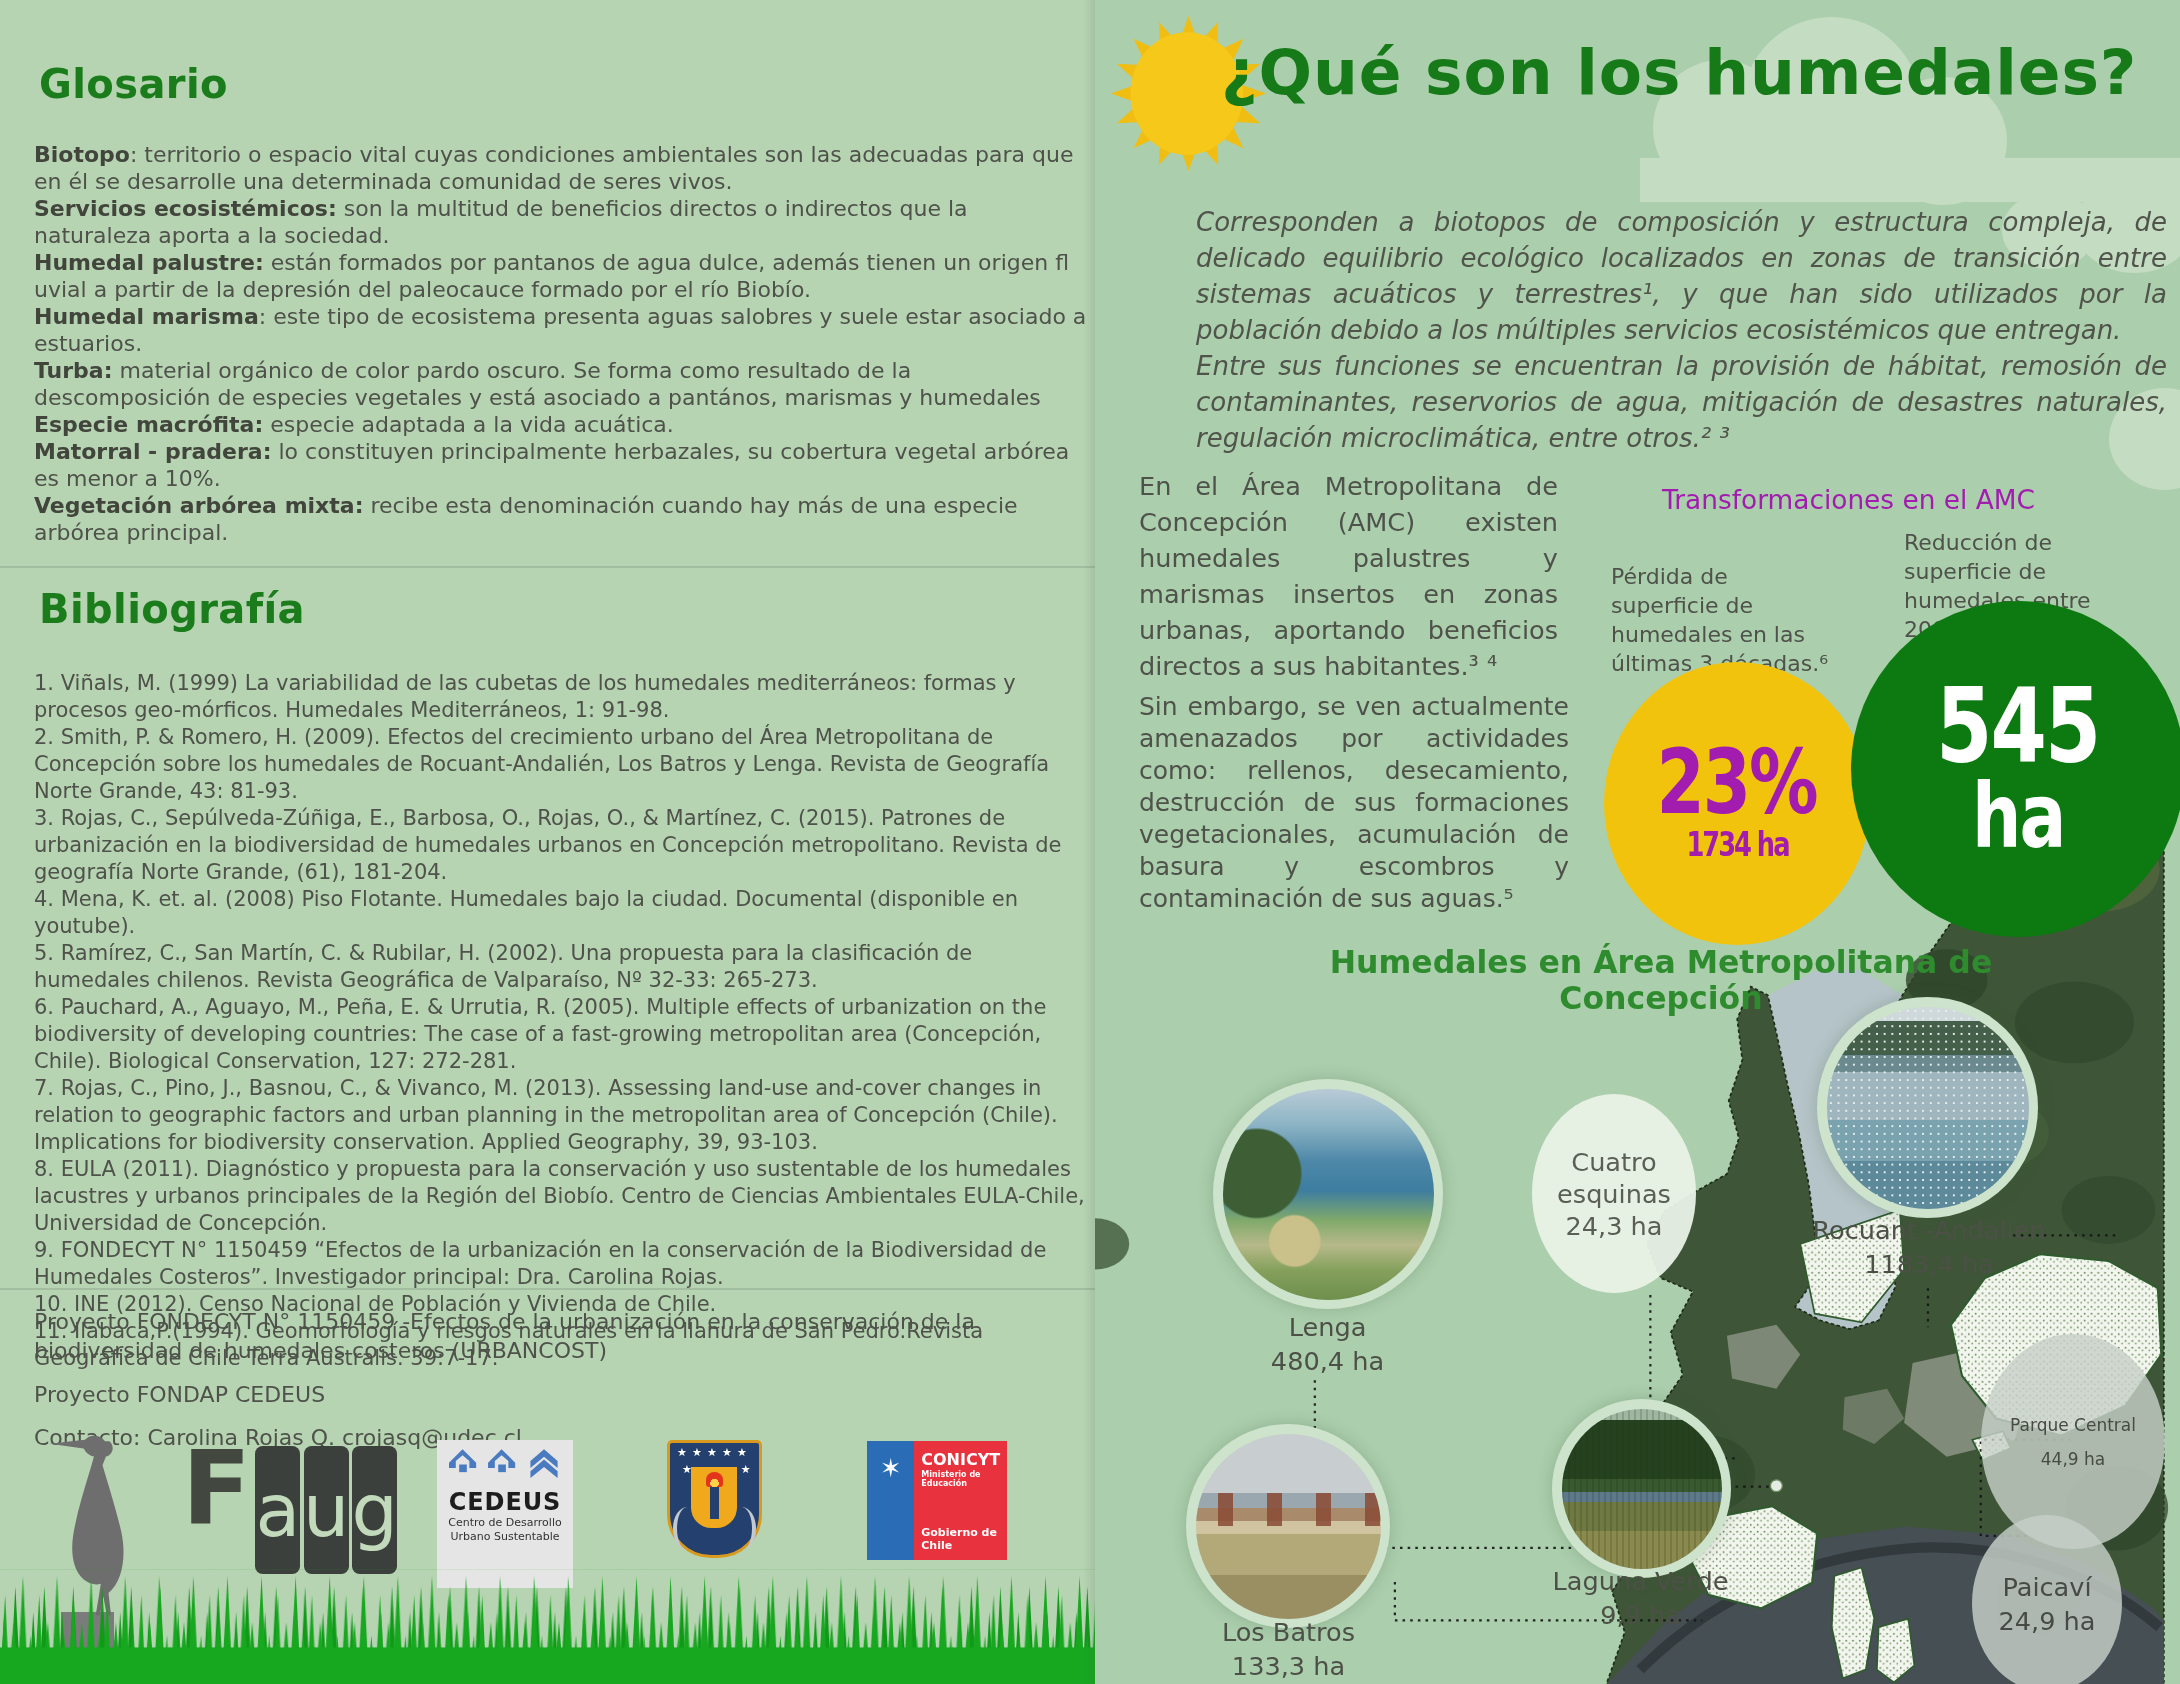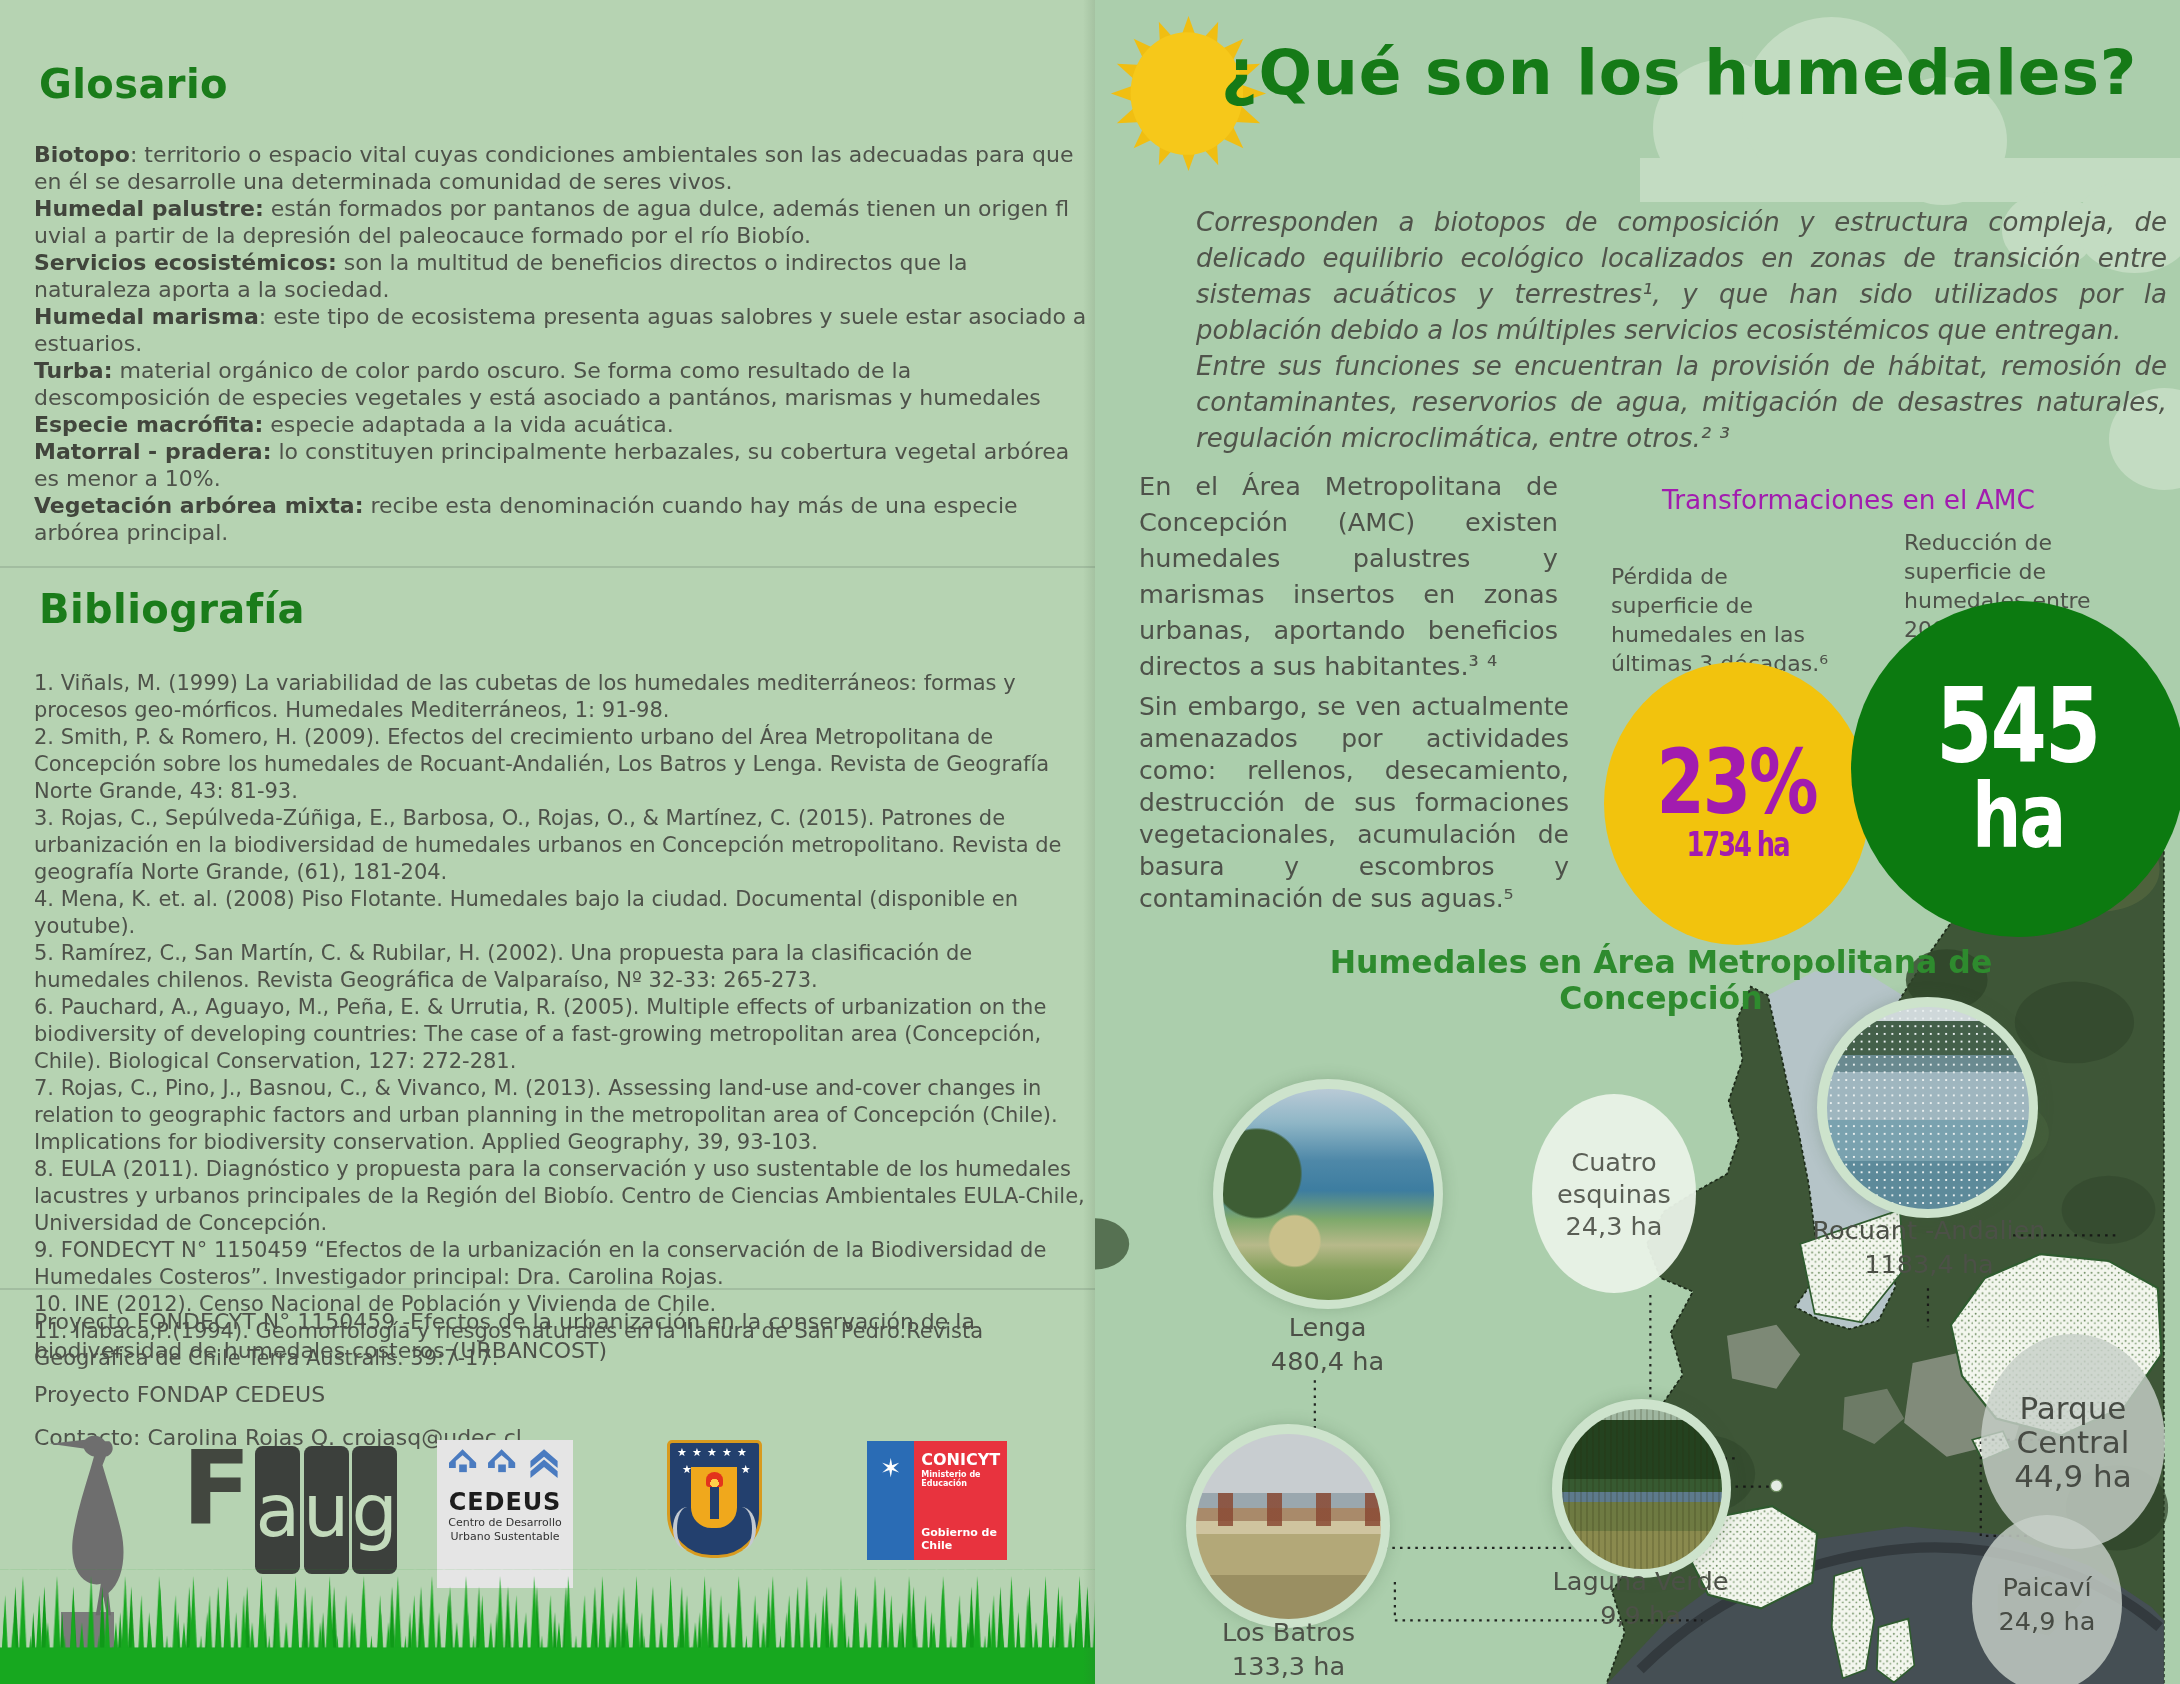--- a/index.html
+++ b/index.html
@@ -98,43 +98,43 @@
   #photo-batros .photo{background:
       repeating-linear-gradient(90deg,rgba(0,0,0,0) 0 22px,rgba(138,74,52,.85) 22px 37px,rgba(0,0,0,0) 37px 49px),
       linear-gradient(180deg,#c8cdd0 0 32%,#9aa7ae 32% 40%,#a98a6a 40% 47%,#cfc49f 47% 54%,#b3a878 54% 76%,#9a8f62 76% 100%);
       background-size:100% 18%,100% 100%;background-position:0 39%,0 0;background-repeat:no-repeat,no-repeat;}
   
   .map-ellipse{position:absolute;border-radius:50%;display:flex;flex-direction:column;align-items:center;
       justify-content:center;text-align:center;z-index:6;}
   #lbl-cuatro{left:437px;top:1094px;width:164px;height:199px;background:rgba(233,242,231,.95);
       color:#5a5e55;font-size:25.6px;line-height:32px;}
   #lbl-parque{left:886px;top:1334px;width:184px;height:215px;background:rgba(199,207,200,.82);
-      color:#474b44;font-size:31px;line-height:34px;}
+      color:#474b44;font-size:17px;line-height:34px;}
   #lbl-paicavi{left:877px;top:1515px;width:150px;height:177px;background:rgba(199,207,200,.82);
       color:#474b44;font-size:25.6px;line-height:34px;}
   .map-label{position:absolute;text-align:center;color:#4c5047;font-size:25.6px;line-height:34px;z-index:6;}
   #lbl-rocuant{left:697px;top:1213px;width:274px;}
   #lbl-lenga{left:109px;top:1310px;width:247px;}
   #lbl-laguna{left:422px;top:1564px;width:247px;}
   #lbl-batros{left:70px;top:1615px;width:247px;}
   [data-name]{}
 </style>
 </head>
 <body>
 
 <div id="page" data-name="brochure-page">
 
   <div id="left-panel" data-name="left-panel">
 
     <div class="h-green" style="left:39px;top:61px;" data-name="glossary-title">Glosario</div>
 
     <div id="glossary-body" data-name="glossary-list">
       <p data-name="glossary-entry"><b data-name="glossary-term">Biotopo</b><span data-name="glossary-def">: territorio o espacio vital  cuyas condiciones  ambientales son las  adecuadas  para que en él se desarrolle una determinada comunidad de seres vivos.</span></p>
+      <p data-name="glossary-entry"><b data-name="glossary-term">Servicios ecosistémicos:</b><span data-name="glossary-def"> son la multitud de beneficios directos o indirectos que la naturaleza aporta a la sociedad.</span></p>
       <p data-name="glossary-entry"><b data-name="glossary-term">Humedal palustre:</b><span data-name="glossary-def"> están formados  por pantanos de agua dulce, además tienen un origen fl uvial a partir de la depresión del paleocauce formado por el río Biobío.</span></p>
-      <p data-name="glossary-entry"><b data-name="glossary-term">Servicios ecosistémicos:</b><span data-name="glossary-def"> son la multitud de beneficios directos o indirectos que la naturaleza aporta a la sociedad.</span></p>
       <p data-name="glossary-entry"><b data-name="glossary-term">Humedal marisma</b><span data-name="glossary-def">: este tipo de ecosistema presenta aguas salobres y suele estar asociado a estuarios.</span></p>
       <p data-name="glossary-entry"><b data-name="glossary-term">Turba:</b><span data-name="glossary-def"> material orgánico de color pardo oscuro. Se  forma  como resultado de la descomposición de especies vegetales y está asociado a pantános, marismas y humedales</span></p>
       <p data-name="glossary-entry"><b data-name="glossary-term">Especie macrófita:</b><span data-name="glossary-def"> especie adaptada a la vida acuática.</span></p>
       <p data-name="glossary-entry"><b data-name="glossary-term">Matorral - pradera:</b><span data-name="glossary-def"> lo constituyen principalmente herbazales, su cobertura vegetal arbórea es menor a 10%.</span></p>
       <p data-name="glossary-entry"><b data-name="glossary-term">Vegetación arbórea mixta:</b><span data-name="glossary-def"> recibe esta denominación cuando hay más de una especie arbórea principal.</span></p>
     </div>
 
     <div class="divider" style="top:566px;" data-name="section-divider"></div>
 
     <div class="h-green" style="left:39px;top:586px;" data-name="bibliography-title">Bibliografía</div>

